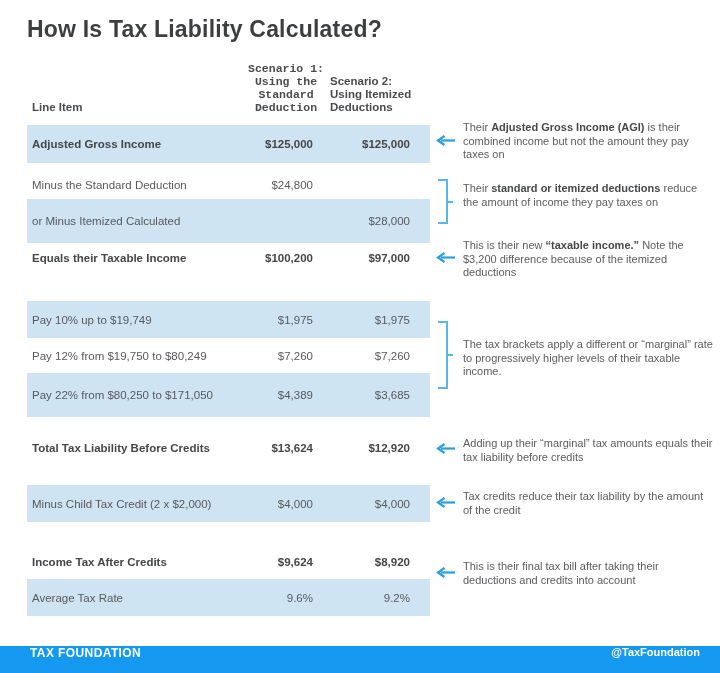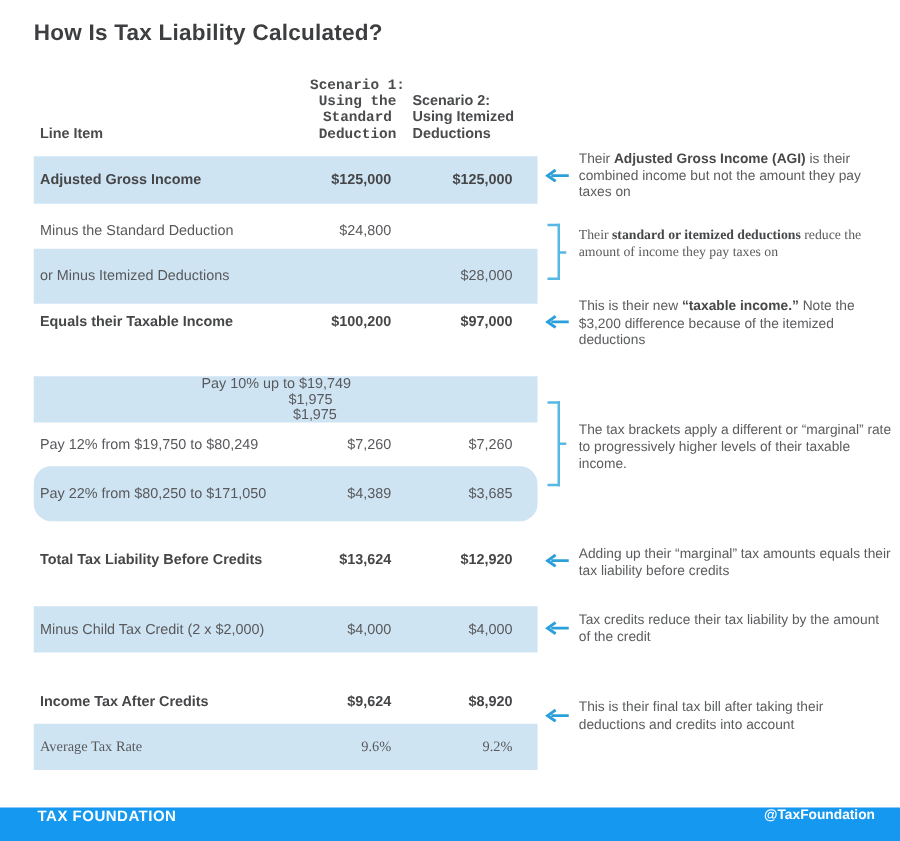--- a/index.html
+++ b/index.html
@@ -2,21 +2,21 @@
 <html><head>
 <meta charset="utf-8">
 <style>
   html,body{margin:0;padding:0;background:#fff;}
   .page{
     position:relative;width:720px;height:673px;background:#ffffff;
     font-family:"Liberation Sans","DejaVu Sans",sans-serif;overflow:hidden;
   }
   .title{
     position:absolute;left:27px;top:16px;margin:0;
-    font-size:18px;font-weight:700;color:#3d3e40;letter-spacing:.2px;
+    font-size:23px;font-weight:700;color:#3d3e40;letter-spacing:.2px;
   }
   
   .th{position:absolute;font-size:11.5px;line-height:13px;font-weight:700;color:#4a4b4d;}
   .th-line-item{left:32px;top:101px;text-align:center;}
   .th-s1{left:238px;top:62px;width:96px;text-align:center;white-space:pre-line;font-family:Liberation Mono, monospace;}
   .th-s2{left:330px;top:75px;width:110px;text-align:left;white-space:pre-line;}
   
   .row{
     position:absolute;left:27px;width:403px;height:44px;
     display:flex;align-items:center;box-sizing:border-box;
@@ -71,74 +71,74 @@
     <div class="lbl">Adjusted Gross Income</div>
     <div class="v1">$125,000</div>
     <div class="v2">$125,000</div>
   </div>
   <div class="row" style="top:163px;">
     <div class="lbl">Minus the Standard Deduction</div>
     <div class="v1">$24,800</div>
     <div class="v2"></div>
   </div>
   <div class="row blue" style="top:199px;">
-    <div class="lbl">or Minus Itemized Deductions</div>
+    <div class="lbl">or Minus Itemized Calculated</div>
     <div class="v1"></div>
     <div class="v2">$28,000</div>
   </div>
   <div class="row em" style="top:239px;height:38px;">
     <div class="lbl">Equals their Taxable Income</div>
     <div class="v1">$100,200</div>
     <div class="v2">$97,000</div>
   </div>
-  <div class="row blue" style="top:301px;height:37px;flex-direction:column;">
+  <div class="row blue" style="top:301px;height:37px;">
     <div class="lbl">Pay 10% up to $19,749</div>
     <div class="v1">$1,975</div>
     <div class="v2">$1,975</div>
   </div>
   <div class="row" style="top:338px;height:35px;">
     <div class="lbl">Pay 12% from $19,750 to $80,249</div>
     <div class="v1">$7,260</div>
     <div class="v2">$7,260</div>
   </div>
-  <div class="row blue" style="top:373px;border-radius:14px;">
+  <div class="row blue" style="top:373px;">
     <div class="lbl">Pay 22% from $80,250 to $171,050</div>
     <div class="v1">$4,389</div>
     <div class="v2">$3,685</div>
   </div>
   <div class="row em" style="top:429px;height:37px;">
     <div class="lbl">Total Tax Liability Before Credits</div>
     <div class="v1">$13,624</div>
     <div class="v2">$12,920</div>
   </div>
   <div class="row blue" style="top:485px;height:37px;">
     <div class="lbl">Minus Child Tax Credit (2 x $2,000)</div>
     <div class="v1">$4,000</div>
     <div class="v2">$4,000</div>
   </div>
   <div class="row em" style="top:544px;height:35px;">
     <div class="lbl">Income Tax After Credits</div>
     <div class="v1">$9,624</div>
     <div class="v2">$8,920</div>
   </div>
-  <div class="row blue" style="top:579px;height:37px;font-family:Liberation Serif, serif;">
+  <div class="row blue" style="top:579px;height:37px;">
     <div class="lbl">Average Tax Rate</div>
     <div class="v1">9.6%</div>
     <div class="v2">9.2%</div>
   </div>
 
   <div class="note" style="top:121px;">
     <svg class="arrow" style="top:14px;" viewBox="0 0 20 11">
       <path d="M19 5.5 H5" stroke="#2b9fd9" stroke-width="2.2" fill="none"></path>
       <path d="M8.5 1 L2 5.5 L8.5 10" stroke="#2b9fd9" stroke-width="2.2" fill="none"></path>
     </svg>
     <div class="txt"><span>Their </span><b>Adjusted Gross Income (AGI)</b><span> is their combined income but not the amount they pay taxes on</span></div>
   </div>
 
-  <div class="note" style="top:182px;font-family:Liberation Serif, serif;">
+  <div class="note" style="top:182px;">
     <div class="bracket" style="top:-3px;height:45px;"></div>
     <div class="txt"><span>Their </span><b>standard or itemized deductions</b><span> reduce the amount of income they pay taxes on</span></div>
   </div>
 
   <div class="note" style="top:239px;">
     <svg class="arrow" style="top:13px;" viewBox="0 0 20 11">
       <path d="M19 5.5 H5" stroke="#2b9fd9" stroke-width="2.2" fill="none"></path>
       <path d="M8.5 1 L2 5.5 L8.5 10" stroke="#2b9fd9" stroke-width="2.2" fill="none"></path>
     </svg>
     <div class="txt"><span>This is their new </span><b>“taxable income.”</b><span> Note the $3,200 difference because of the itemized deductions</span></div>

